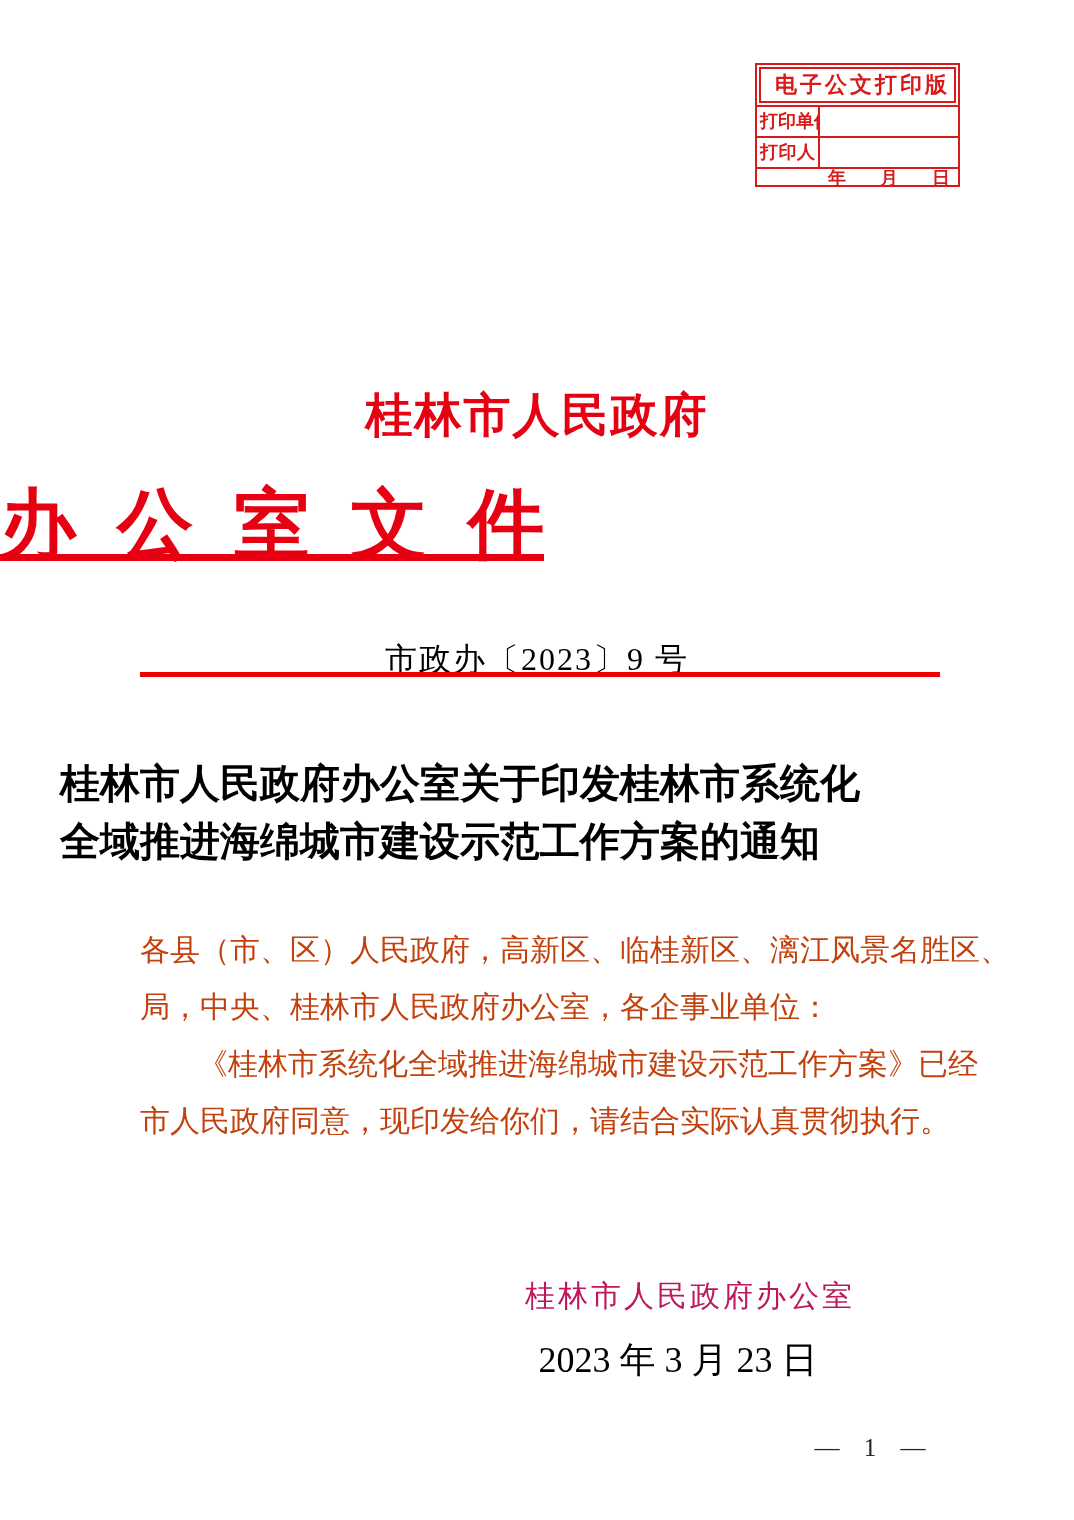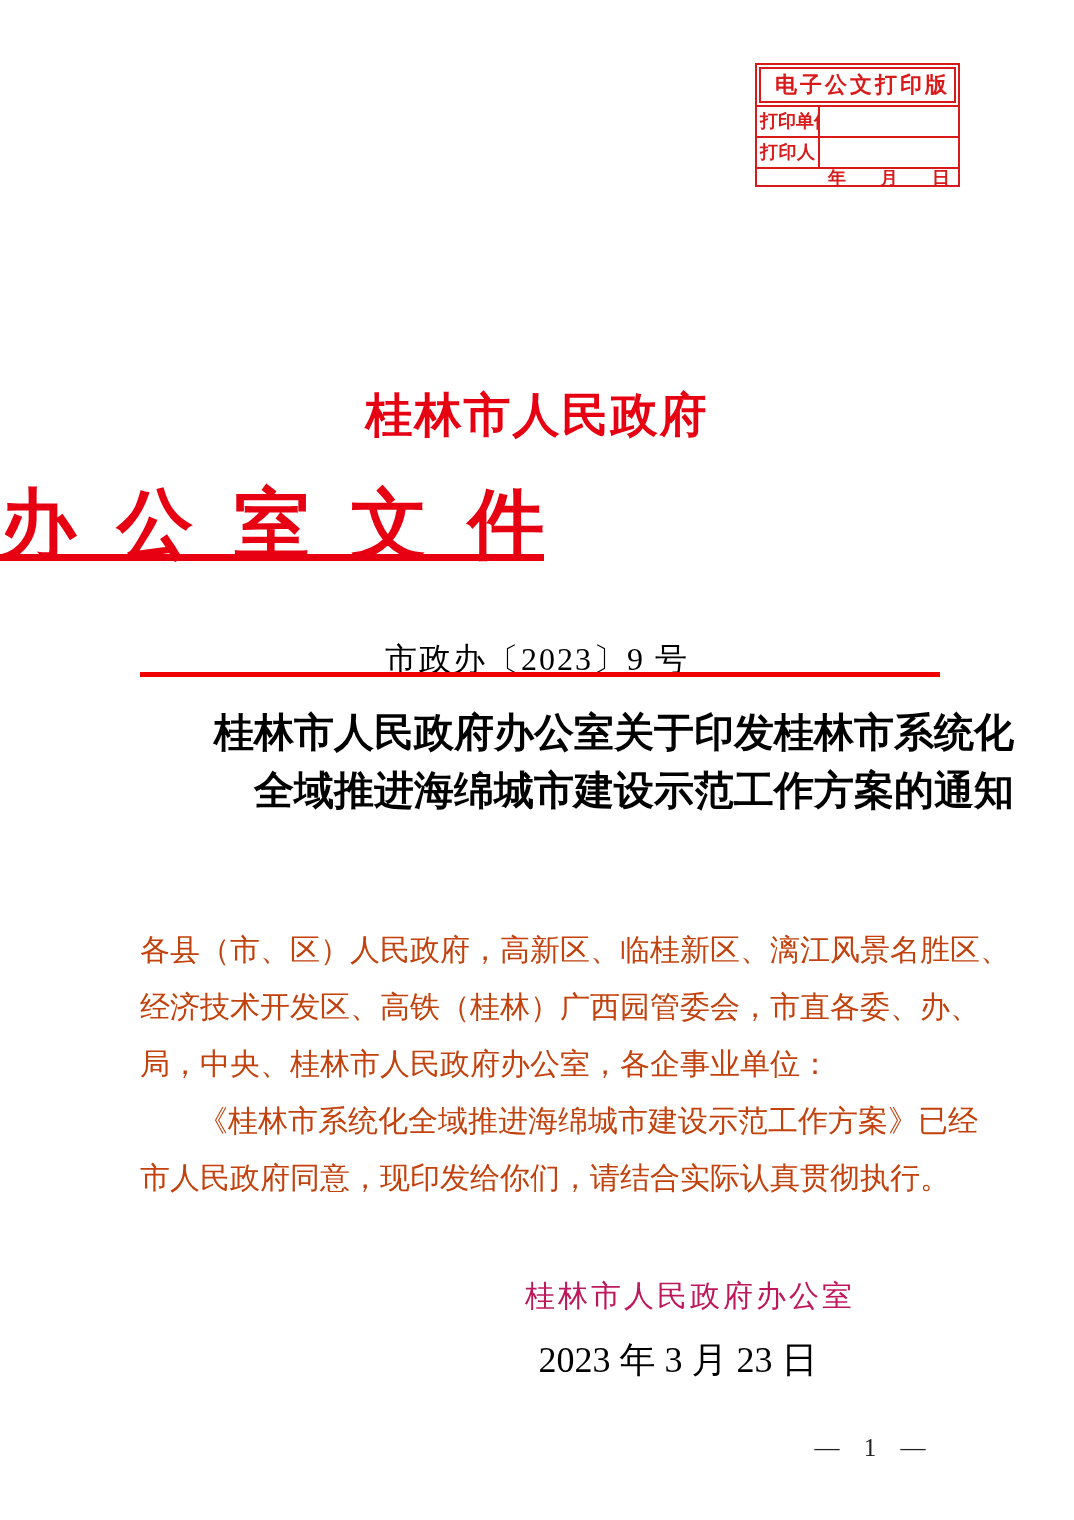--- a/index.html
+++ b/index.html
@@ -100,22 +100,22 @@
   .red-line {
     position: absolute;
     left: 140px; top: 672px;
     width: 800px; height: 5px;
     background: #f10000;
   }
 
   
   .doc-title {
     position: absolute;
-    left: 60px; right: 60px; top: 704px;
-    text-align: right;
+    left: 60px; right: 60px; top: 755px;
+    text-align: left;
     font-size: 40px;
     font-weight: bold;
     line-height: 58px;
     color: #000000;
   }
   .doc-title div { white-space: nowrap; }
 
   
   .body-text {
     position: absolute;
@@ -188,21 +188,20 @@
   <div class="doc-number">市政办〔2023〕9 号</div>
   <div class="red-line"></div>
 
   <div class="doc-title">
     <div>桂林市人民政府办公室关于印发桂林市系统化</div>
     <div>全域推进海绵城市建设示范工作方案的通知</div>
   </div>
 
   <div class="body-text">
     <div class="line">各县（市、区）人民政府，高新区、临桂新区、漓江风景名胜区、</div>
-    <div class="line">经济技术开发区、高铁（桂林）广西园管委会，市直各委、办、</div>
     <div class="line">局，中央、桂林市人民政府办公室，各企事业单位：</div>
     <div class="line indent">《桂林市系统化全域推进海绵城市建设示范工作方案》已经</div>
     <div class="line">市人民政府同意，现印发给你们，请结合实际认真贯彻执行。</div>
   </div>
 
   <div class="signature-org">桂林市人民政府办公室</div>
   <div class="signature-date">2023 年 3 月 23 日</div>
 
   <div class="page-number">— 1 —</div>
 

